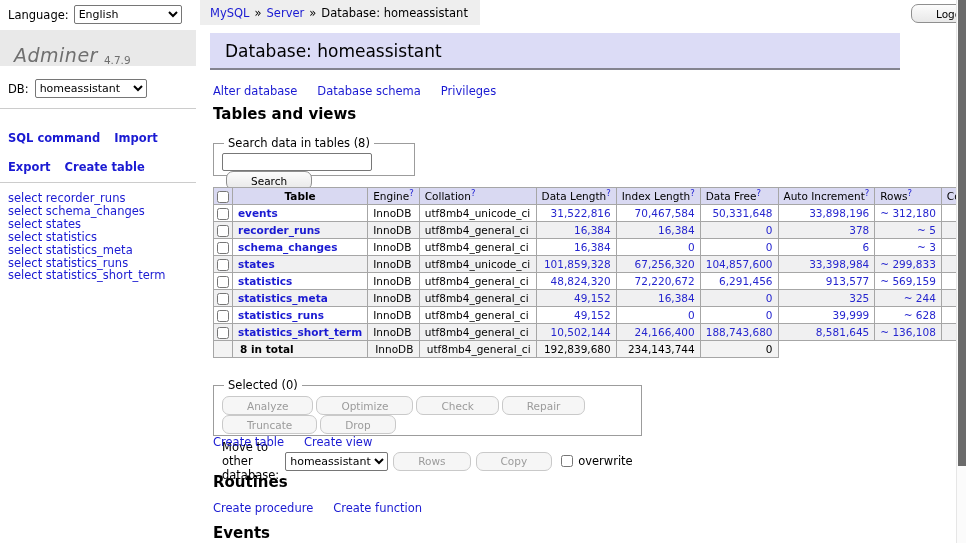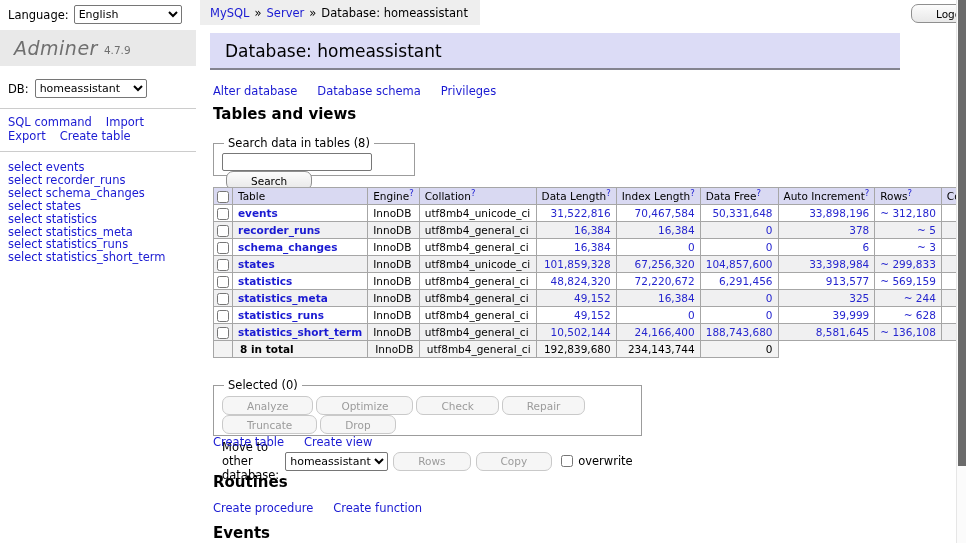--- a/index.html
+++ b/index.html
@@ -40,29 +40,29 @@
     border: 1px solid #8f8f8f; border-radius: 7px;
     background: linear-gradient(#fcfcfc, #e8e8e8);
     cursor: pointer;
   }
   .btn:disabled { color: #9b9b9b; border-color: #c9c9c9; background: #f6f6f6; }
 
   
   .sidebar { position: absolute; left: 0; top: 30px; width: 196px; }
   .brand {
     height: 36px; background: #e9e9e9;
-    display: flex; align-items: center; padding-left: 14px;
+    display: flex; align-items: flex-end; padding-left: 14px;
   }
   .brand-name { font-style: italic; font-size: 19px; color: #6f6f6f; letter-spacing: 0.5px; }
   .brand-ver { font-size: 10.5px; color: #6f6f6f; margin-left: 6px; margin-top: 4px; }
   .db-row { padding: 13px 0 10px 8px; display: flex; align-items: center; gap: 6px; font-size: 11.5px; }
   .db-row select { width: 112px; }
   .side-sep { border-top: 1px solid #ccc; }
   .side-actions { padding: 7px 0 7px 8px; font-size: 11.5px; line-height: 13px; }
-  .side-actions p { margin: 0 0 1px 0; }
+  .side-actions p { margin: 16px 0 1px 0; font-weight: bold; }
   .side-actions a { margin-right: 14px; }
   .side-tables { padding: 9px 0 0 8px; font-size: 11.5px; line-height: 12.9px; }
   .side-tables p { white-space: nowrap; }
 
   
   .main { position: absolute; left: 210px; top: 33px; width: 690px; }
   .main h2 {
     height: 37px; background: #dcdcf6;
     border-bottom: 2px solid #84848f;
     font-size: 17px; font-weight: normal;
@@ -94,21 +94,21 @@
     position: absolute; left: 3px; top: 154px;
     border-collapse: collapse; white-space: nowrap;
   }
   .tables th, .tables td {
     border: 1px solid #a6a6a6;
     font-size: 10.5px; font-weight: normal;
     padding: 2px 5px; height: 17px;
     text-align: left; vertical-align: middle;
   }
   .tables thead th { background: #d9d9f2; }
-  .tables thead th.tname { font-weight: normal; }
+  .tables thead th.tname { font-weight: bold; text-align: center; }
   .tables .check { width: 21px; text-align: center; padding: 1px 3px; }
   .tables input[type=checkbox] { width: 12px; height: 12px; vertical-align: middle; }
   .tables sup.help { font-size: 8.5px; color: #1a1ad2; vertical-align: super; line-height: 0; }
   .tables tbody th.name a { font-weight: bold; }
   .tables tbody tr:nth-child(even) { background: #f0f0f1; }
   .tables td.num { text-align: right; color: #2626cf; }
   .tables td.num a { color: #2626cf; }
   .tables tfoot th, .tables tfoot td { background: #f3f3f3; padding-left: 7px; }
   .tables tfoot th { font-weight: bold; }
   .tables tfoot td.num { color: #000; }
@@ -164,21 +164,20 @@
       <option>homeassistant</option>
     </select>
   </div>
   <div class="side-sep"></div>
   <div class="side-actions">
       <p><a>SQL command</a><a>Import</a></p>
       <p><a>Export</a><a>Create table</a></p>
     </div>
   <div class="side-sep"></div>
   <div class="side-tables">
-      <p><a>select</a> <a>events</a></p>
       <p><a>select</a> <a>recorder_runs</a></p>
       <p><a>select</a> <a>schema_changes</a></p>
       <p><a>select</a> <a>states</a></p>
       <p><a>select</a> <a>statistics</a></p>
       <p><a>select</a> <a>statistics_meta</a></p>
       <p><a>select</a> <a>statistics_runs</a></p>
       <p><a>select</a> <a>statistics_short_term</a></p>
     </div>
 </div>
 

